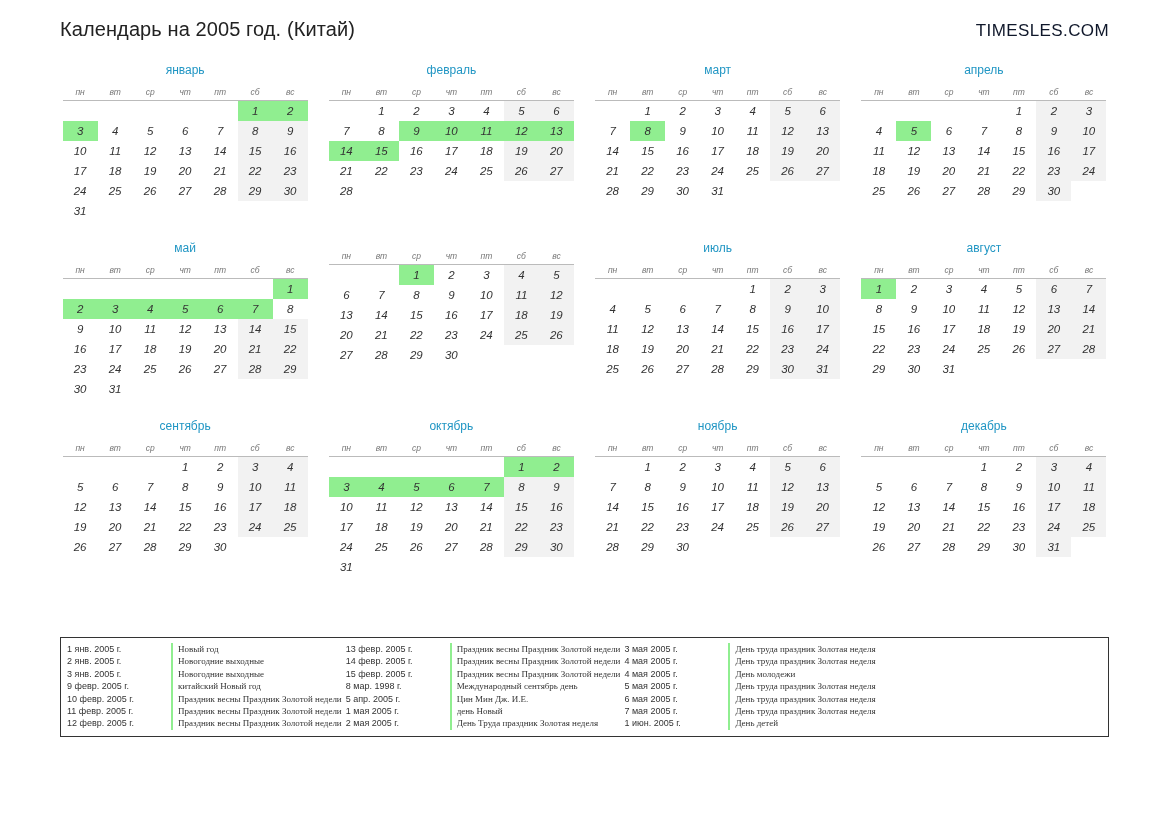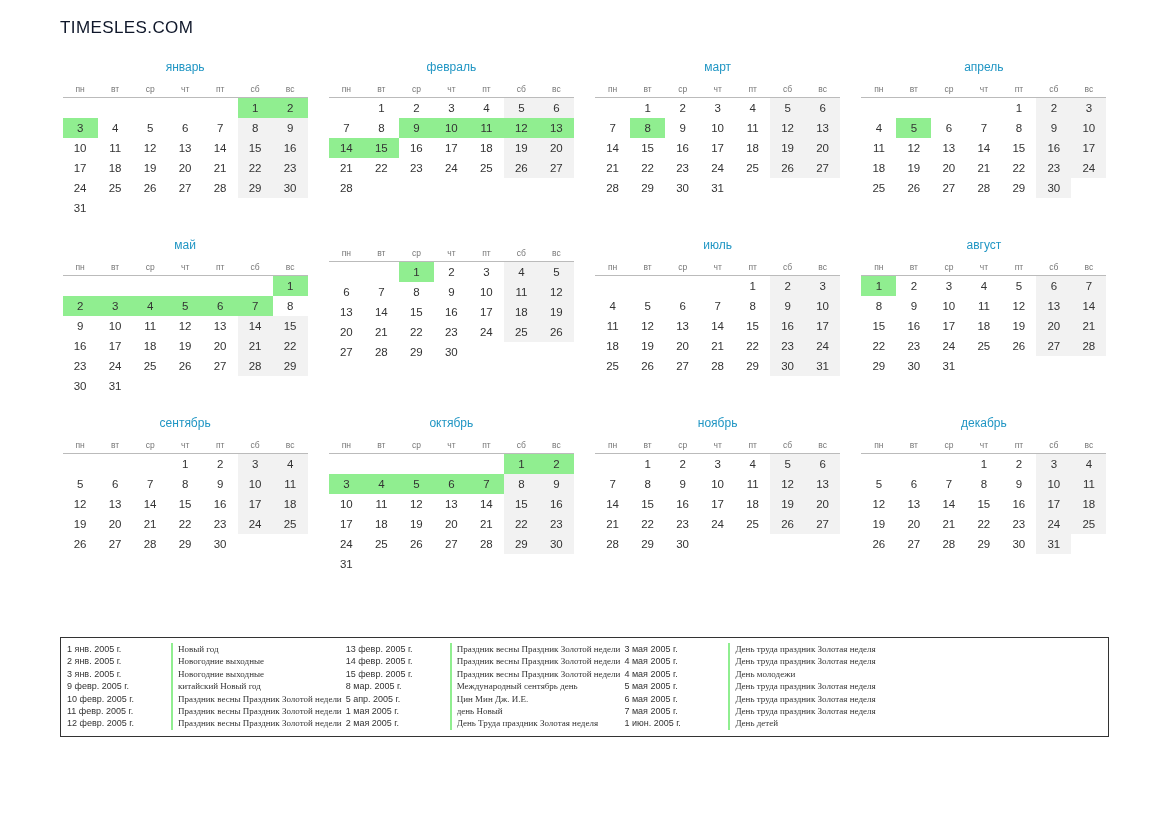--- a/index.html
+++ b/index.html
@@ -52,20 +52,21 @@
     text-align: center;
     color: #2196c4;
     font-size: 12px;
     margin-bottom: 6px;
   }
   table.cal {
     border-collapse: collapse;
     margin: 8px auto;
     table-layout: fixed;
     width: 245px;
+    font-style: italic;
   }
   table.cal th {
     font-size: 8.5px;
     font-weight: normal;
     color: #777777;
     padding: 2px 0 3px 0;
     text-align: center;
     border-bottom: 1px solid #bbbbbb;
   }
   table.cal td {
@@ -121,20 +122,21 @@
     overflow: hidden;
     font-family: Liberation Serif, serif;
   }
 </style>
 </head>
 <body>
 
 <div class="page">
 
   <div class="header">
+    <div class="title">Календарь на 2005 год. (Китай)</div>
     <div class="brand">TIMESLES.COM</div>
   </div>
 
   <div class="months" id="months-grid">
       <div class="month">
         <div class="month-name">январь</div>
         <table class="cal">
           <thead>
             <tr>
               <th>пн</th>
@@ -964,21 +966,21 @@
           <div class="legend-date">14 февр. 2005 г.</div>
           <div class="legend-bar"></div>
           <div class="legend-name">Праздник весны Праздник Золотой недели</div>
         </div>
         <div class="legend-row">
           <div class="legend-date">15 февр. 2005 г.</div>
           <div class="legend-bar"></div>
           <div class="legend-name">Праздник весны Праздник Золотой недели</div>
         </div>
         <div class="legend-row">
-          <div class="legend-date">8 мар. 2005 г.</div>
+          <div class="legend-date">8 мар. 1998 г.</div>
           <div class="legend-bar"></div>
           <div class="legend-name">Международный сентябрь день</div>
         </div>
         <div class="legend-row">
           <div class="legend-date">5 апр. 2005 г.</div>
           <div class="legend-bar"></div>
           <div class="legend-name">Цин Мин Дж. И.Е.</div>
         </div>
         <div class="legend-row">
           <div class="legend-date">1 мая 2005 г.</div>

